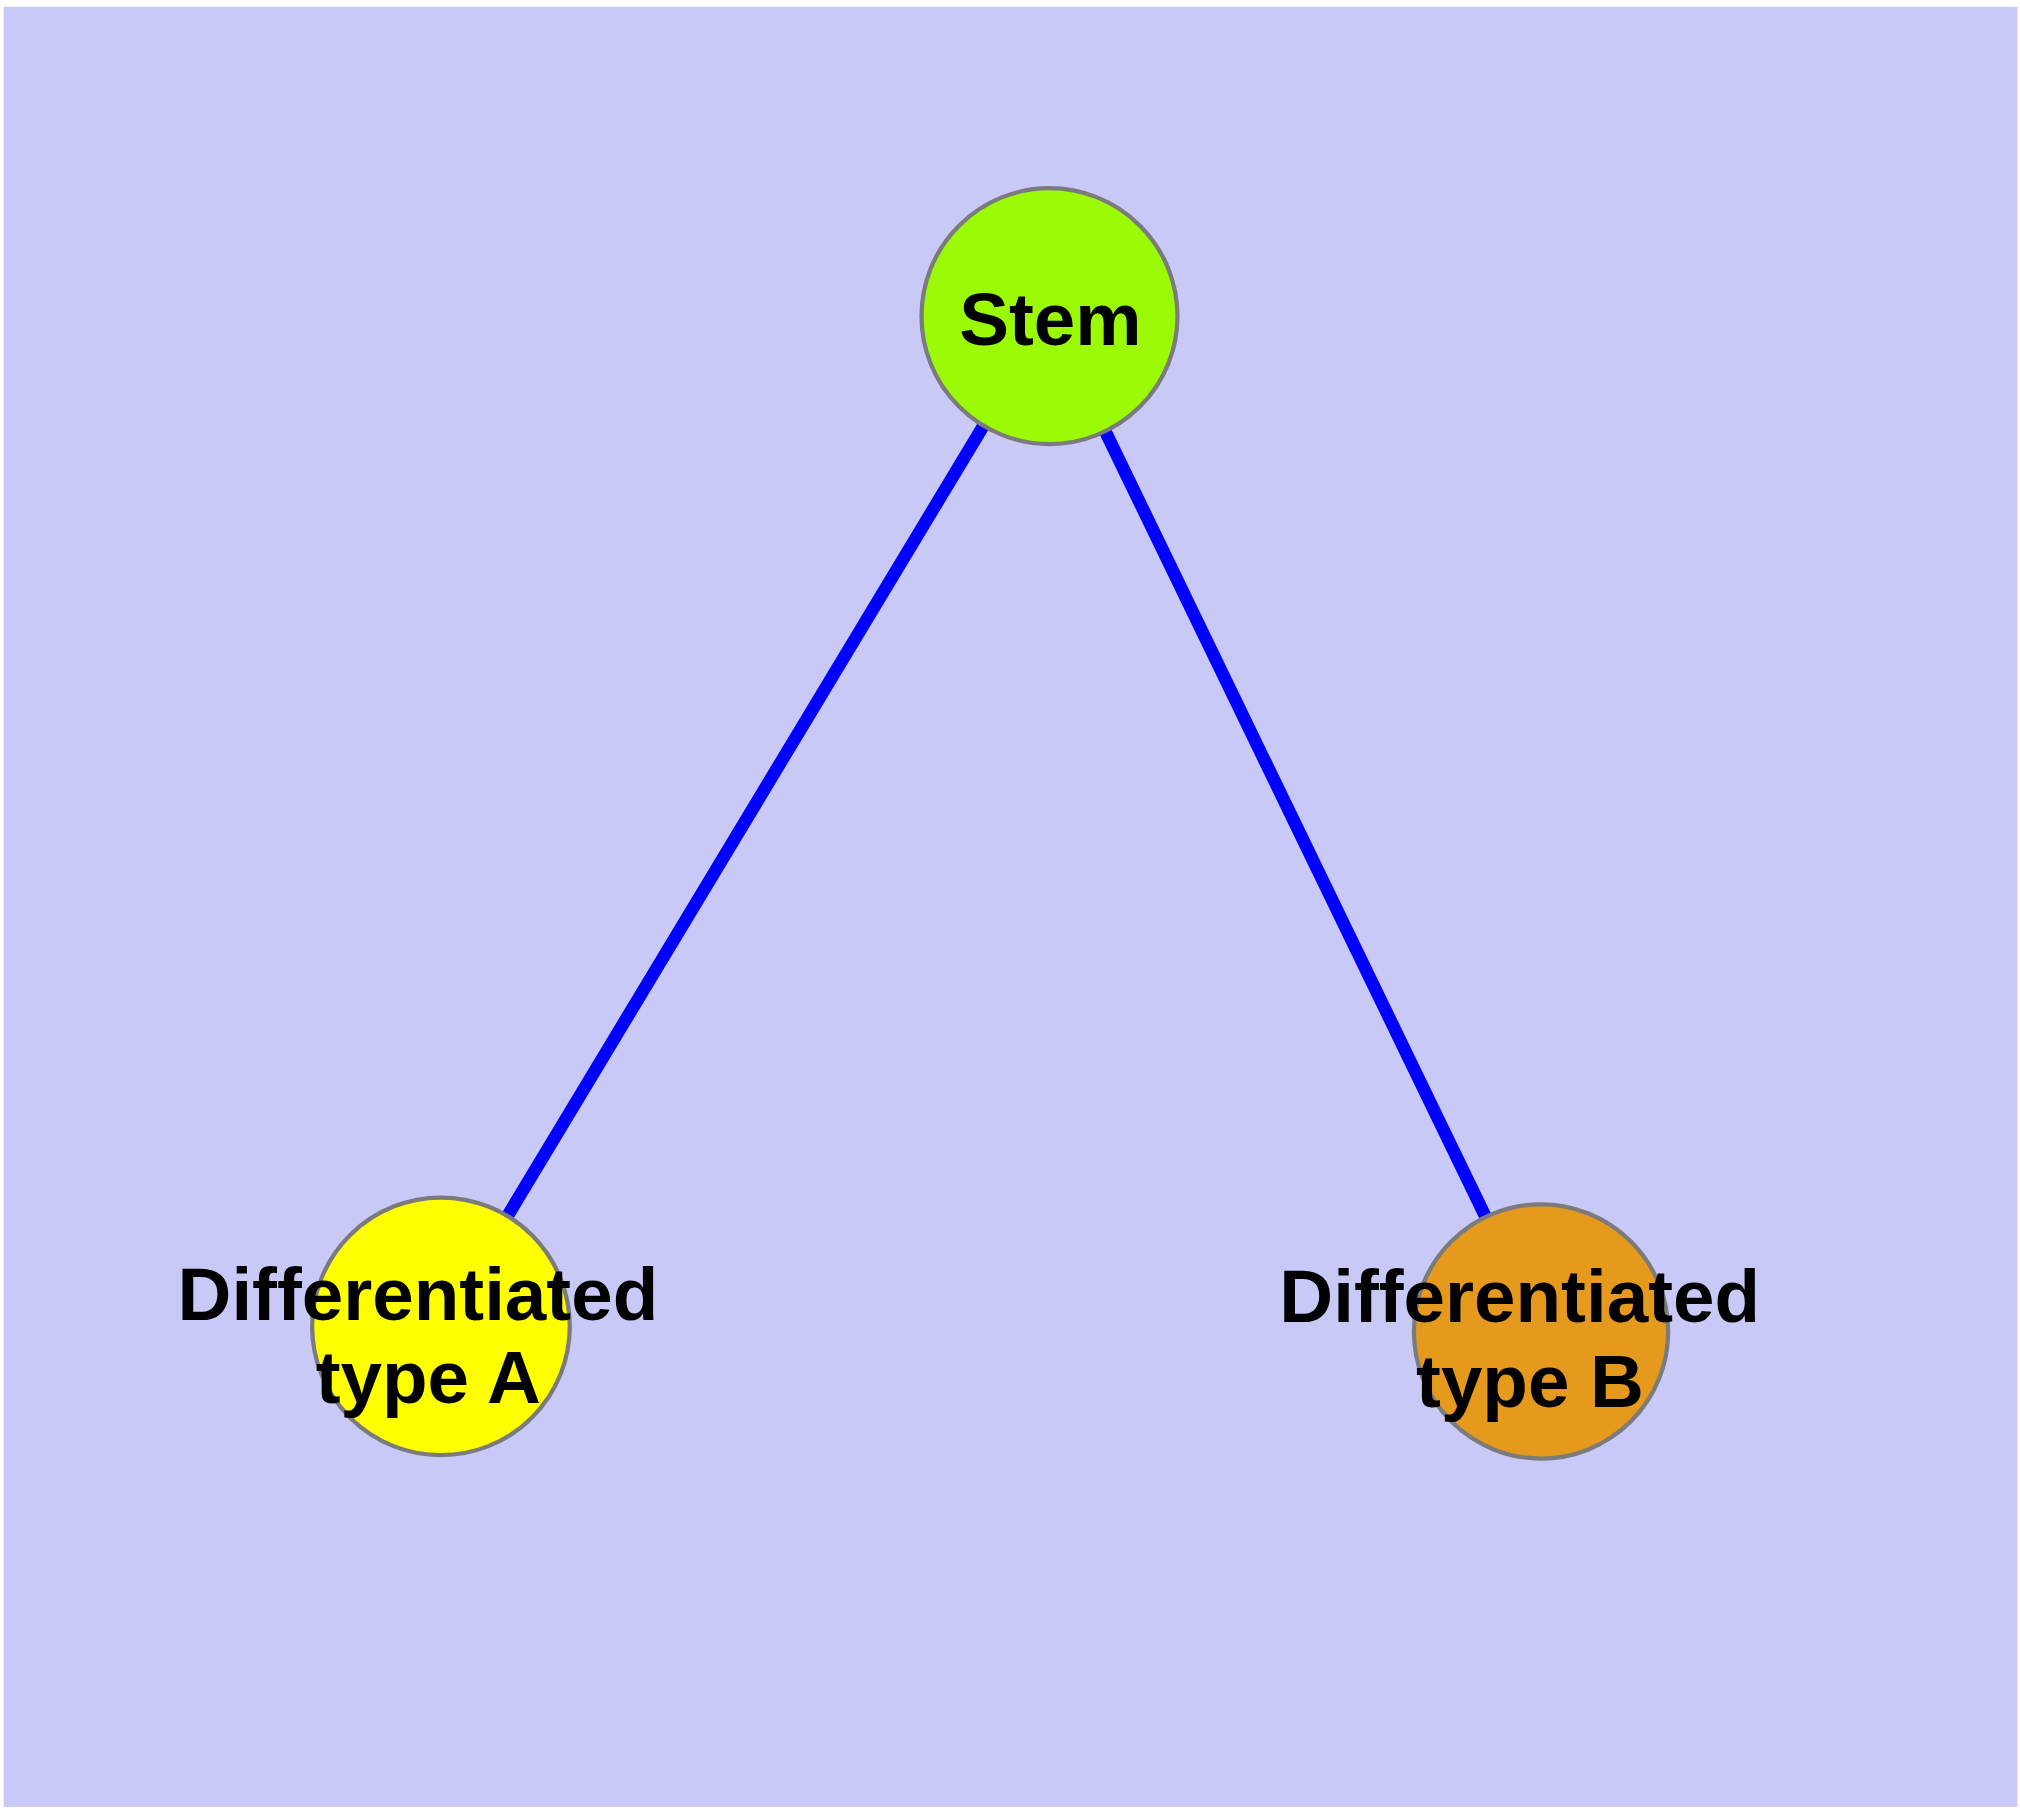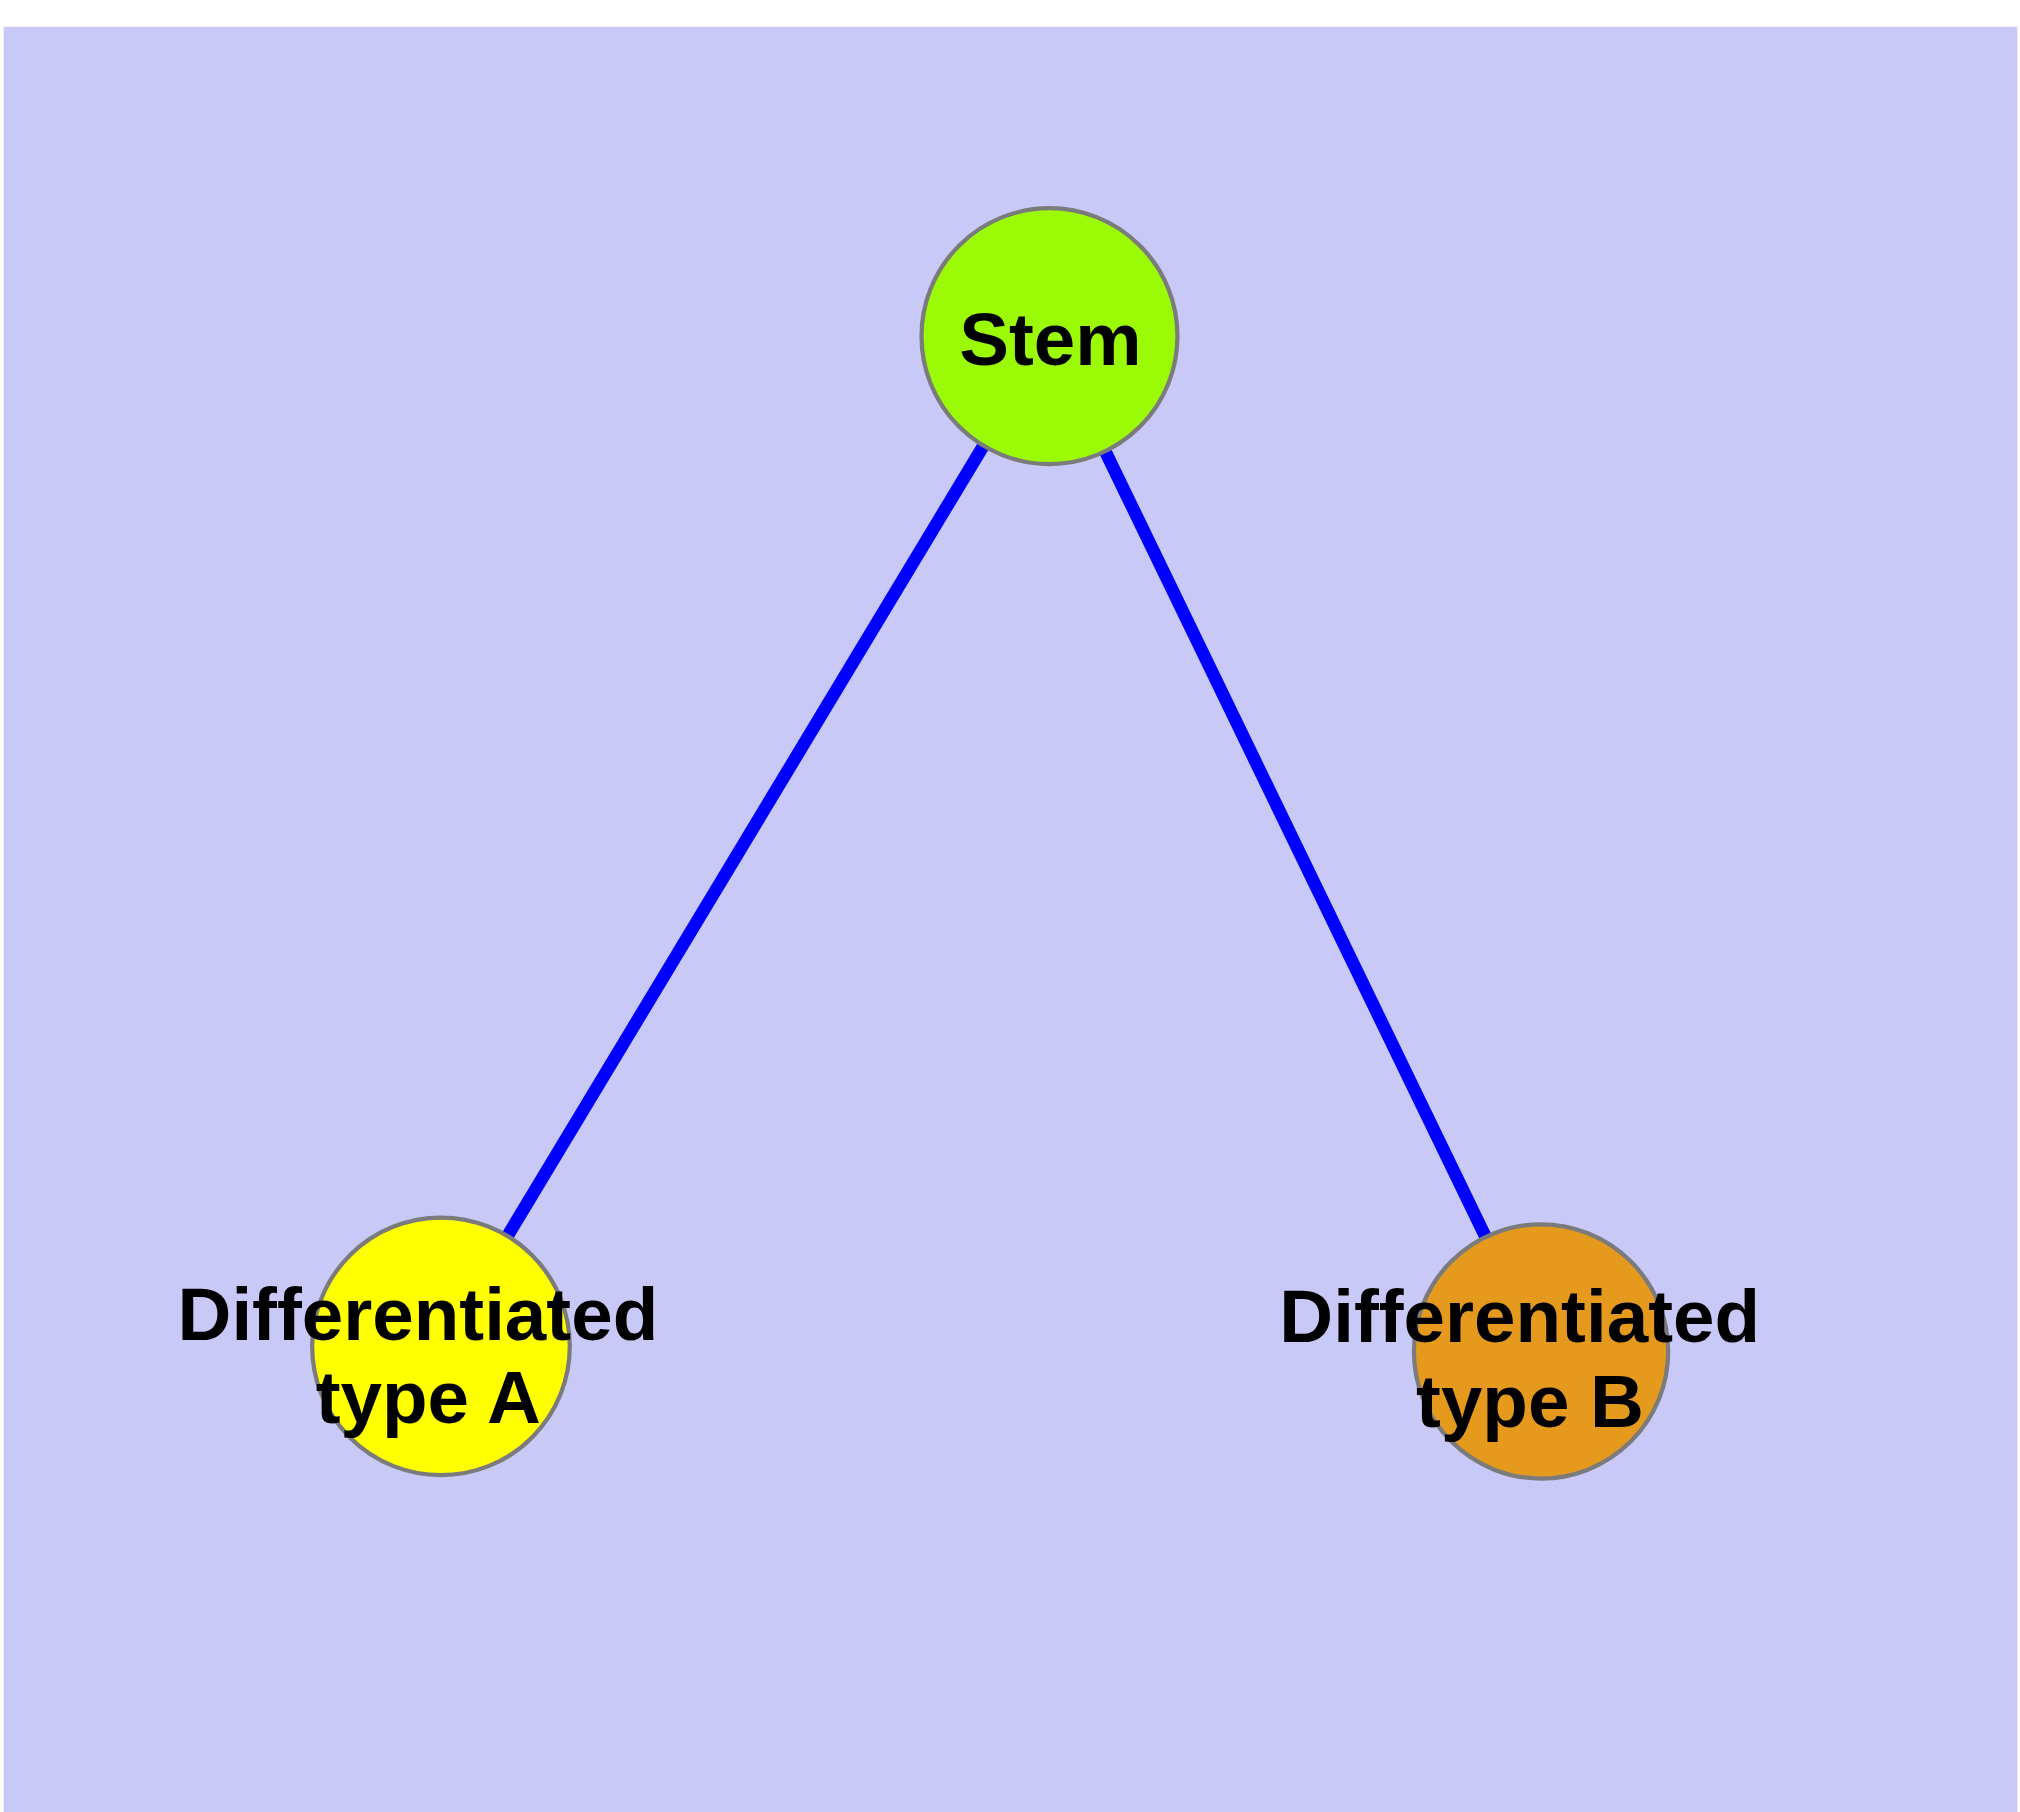--- a/index.html
+++ b/index.html
@@ -7,21 +7,20 @@
     padding: 0;
     background: #ffffff;
     width: 2021px;
     height: 1812px;
     overflow: hidden;
   }
   .graph-wrap {
     position: relative;
     width: 2021px;
     height: 1560px;
-    margin-top: 20px;
   }
   svg {
     display: block;
   }
   .node-label {
     font-family: "Liberation Sans", "DejaVu Sans", sans-serif;
     font-weight: bold;
     font-size: 88px;
     fill: #000000;
     text-anchor: middle;

